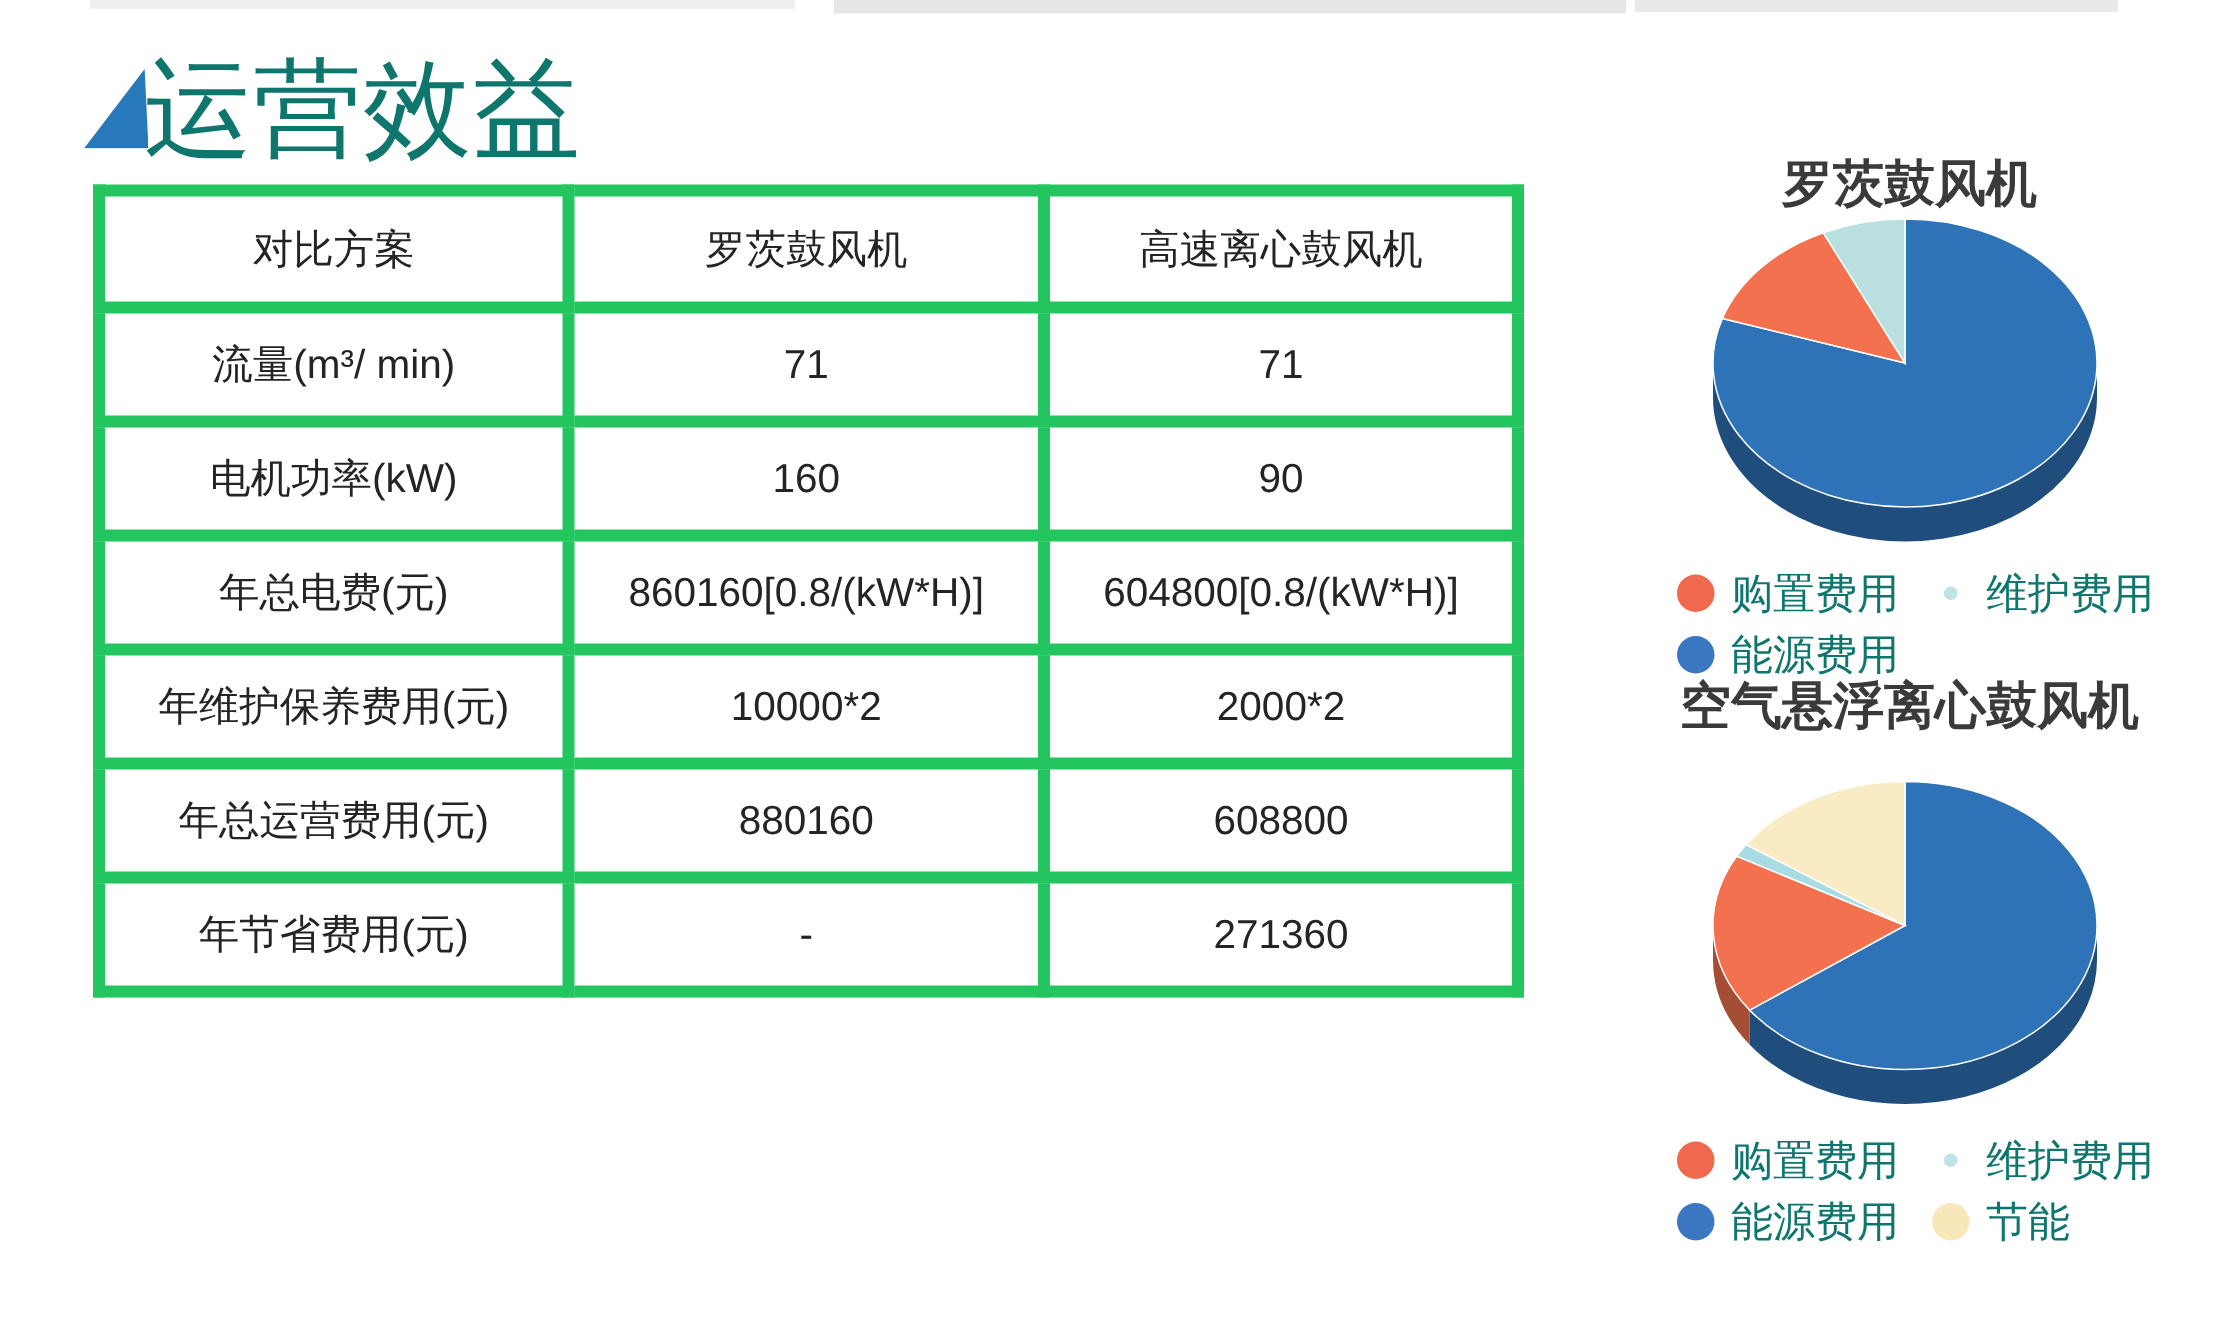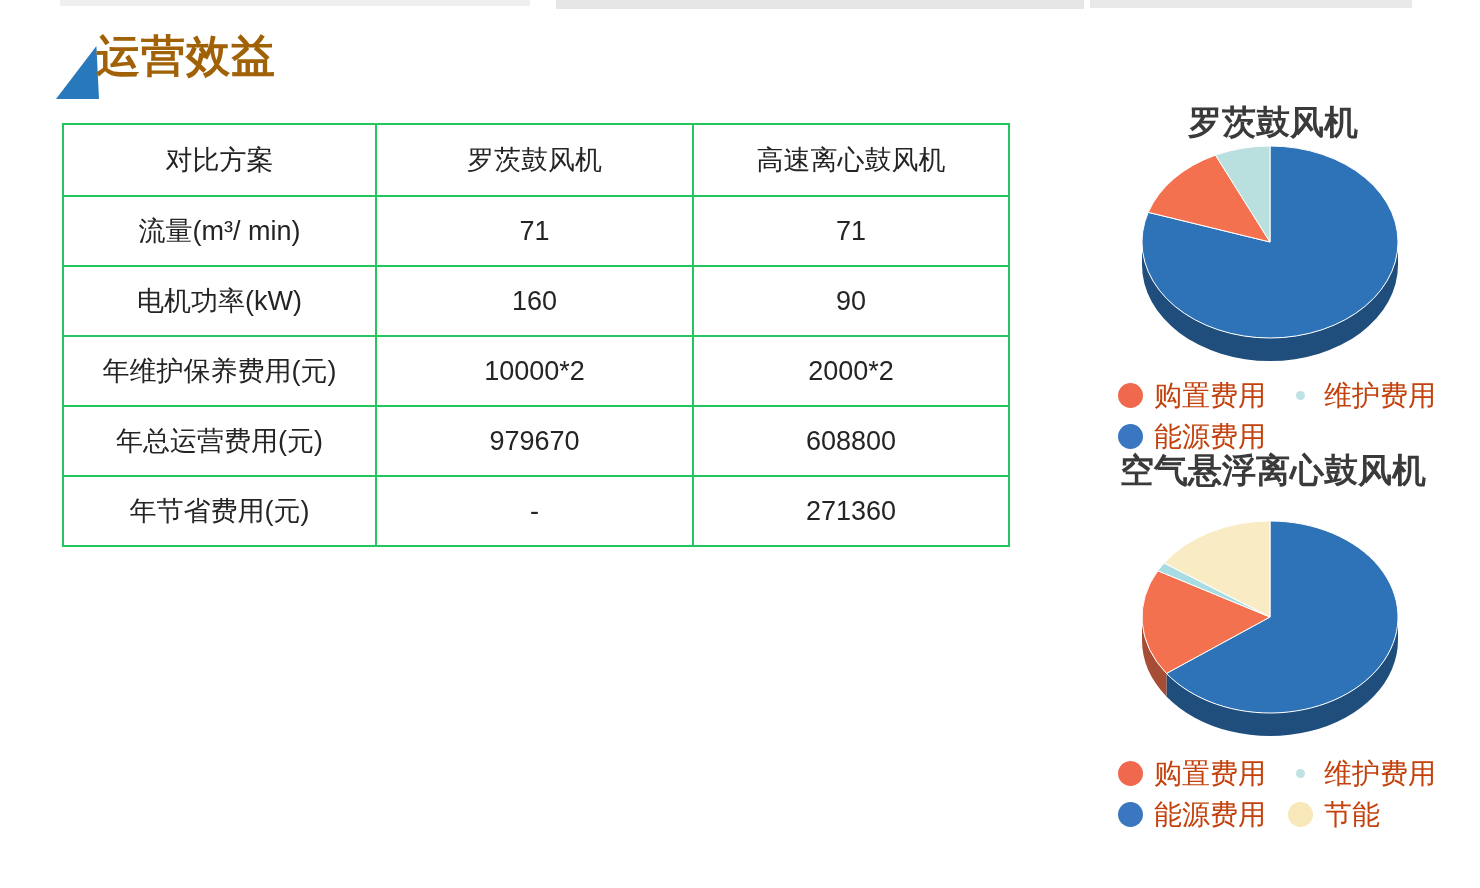--- a/index.html
+++ b/index.html
@@ -16,31 +16,31 @@
   #strip3 { left:1090px;width:322px; height:8px; background:#e9e9e9; }
 
   
   .tri {
     position:absolute; left:56px; top:46px; width:43px; height:53px;
     background:#2879BC;
     clip-path:polygon(0% 100%, 100% 100%, 94% 0%);
   }
   .page-title {
     position:absolute; left:96px; top:30px;
-    font-size:44px; line-height:1.2; font-weight:700;
-    color:#a16207; letter-spacing:1px; white-space:nowrap;
+    font-size:72px; line-height:1.2; font-weight:400;
+    color:#0f766e; letter-spacing:1px; white-space:nowrap;
   }
 
   
   .cmp-table {
     position:absolute; left:62px; top:123px; width:946px;
     border-collapse:collapse; table-layout:fixed;
   }
   .cmp-table th, .cmp-table td {
-    border:2px solid #22c55e; text-align:center; vertical-align:middle;
+    border:8px solid #22c55e; text-align:center; vertical-align:middle;
     font-size:27px; font-weight:400; color:#242424; padding:0;
     white-space:nowrap; overflow:hidden;
   }
   .cmp-table th { height:70px; }
   .cmp-table td { height:68px; }
 
   
   .chart-title {
     position:absolute; width:330px; text-align:center;
     font-size:34px; font-weight:600; color:#3A3A3A; white-space:nowrap;
@@ -59,21 +59,21 @@
   #legend1 { left:1116px; top:376px; }
   #legend2 { left:1116px; top:754px; }
   .legend-item { display:flex; align-items:center; height:39px; }
   .marker-wrap {
     width:28px; display:flex; justify-content:center; align-items:center;
     margin-right:10px; flex:0 0 28px;
   }
   .marker { border-radius:50%; display:block; }
   .marker.large { width:25px; height:25px; }
   .marker.small { width:9px;  height:9px;  }
-  .legend-label { font-size:28px; color:#c2410c; white-space:nowrap; }
+  .legend-label { font-size:28px; color:#0f766e; white-space:nowrap; }
 </style>
 </head>
 <body>
 
 <div class="strip" id="strip1"></div>
 <div class="strip" id="strip2"></div>
 <div class="strip" id="strip3"></div>
 
 <div class="tri"></div>
 <div class="page-title">运营效益</div>
@@ -96,27 +96,32 @@
         <td>流量(m³/ min)</td>
         <td>71</td>
         <td>71</td>
       </tr>
       <tr>
         <td>电机功率(kW)</td>
         <td>160</td>
         <td>90</td>
       </tr>
       <tr>
+        <td>年总电费(元)</td>
+        <td>860160[0.8/(kW*H)]</td>
+        <td>604800[0.8/(kW*H)]</td>
+      </tr>
+      <tr>
         <td>年维护保养费用(元)</td>
         <td>10000*2</td>
         <td>2000*2</td>
       </tr>
       <tr>
         <td>年总运营费用(元)</td>
-        <td>979670</td>
+        <td>880160</td>
         <td>608800</td>
       </tr>
       <tr>
         <td>年节省费用(元)</td>
         <td>-</td>
         <td>271360</td>
       </tr>
     </tbody>
 </table>
 

